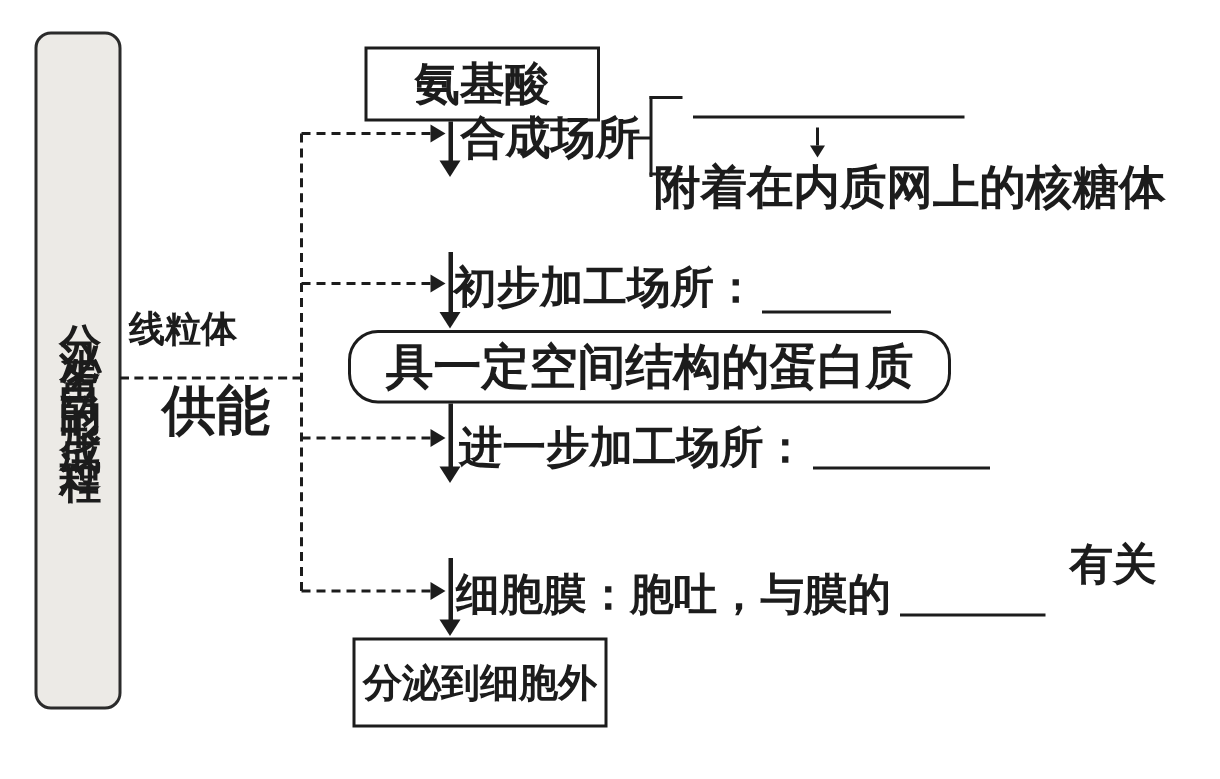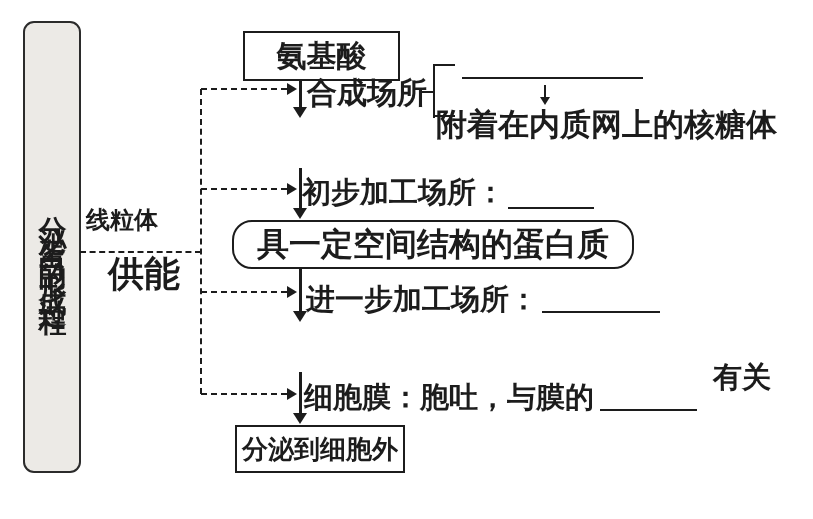--- a/index.html
+++ b/index.html
@@ -74,21 +74,21 @@
   <div class="dash-h dash-arrow" style="left:201px; top:291px; width:86px;"></div>
   <div class="dash-h dash-arrow" style="left:201px; top:393px; width:86px;"></div>
 
   <div class="varrow" style="left:299px; top:65px;  height:43px;"></div>
   <div class="varrow" style="left:299px; top:168px; height:41px;"></div>
   <div class="varrow" style="left:299px; top:269px; height:43px;"></div>
   <div class="varrow" style="left:299px; top:372px; height:42px;"></div>
 
   <div class="node" style="left:243px; top:15px;  width:157px; height:50px; font-size:30px;margin-top:16px;">氨基酸</div>
   <div class="node" style="left:232px; top:220px; width:402px; height:49px; font-size:32px;border-radius:20px;">具一定空间结构的蛋白质</div>
-  <div class="node" style="left:235px; top:425px; width:170px; height:48px; font-size:26px;">分泌到细胞外</div>
+  <div class="node" style="left:235px; top:425px; width:170px; height:60px; font-size:26px;">分泌到细胞外</div>
 
   <div class="lbl" style="left:307px; top:77px; font-size:30px;">合成场所</div>
   <div class="hline" style="left:420px; top:91px; width:14px;"></div>
   <div class="vline" style="left:433px; top:64px; height:54px;"></div>
   <div class="hline" style="left:433px; top:64px; width:22px;"></div>
   <div class="hline" style="left:433px; top:115px; width:22px;"></div>
   <div class="blank" style="left:462px; top:77px; width:181px;"></div>
   <div class="mini-varrow" style="left:544px; top:85px; height:12px;"></div>
   <div class="lbl" style="left:436px; top:109px; font-size:31px;">附着在内质网上的核糖体</div>
 

